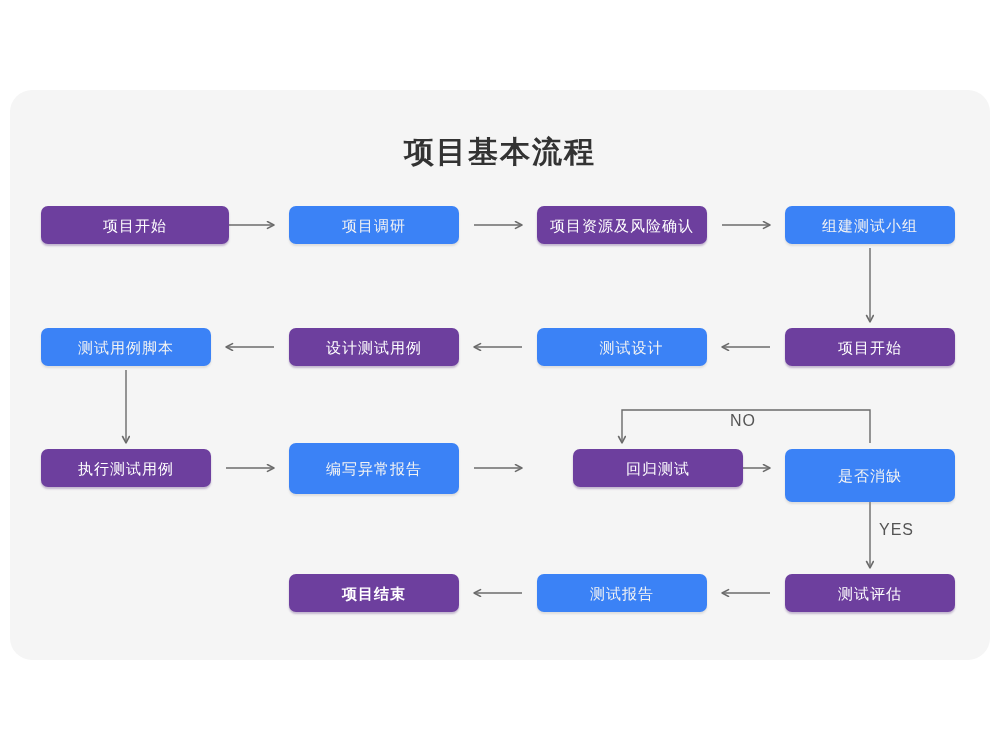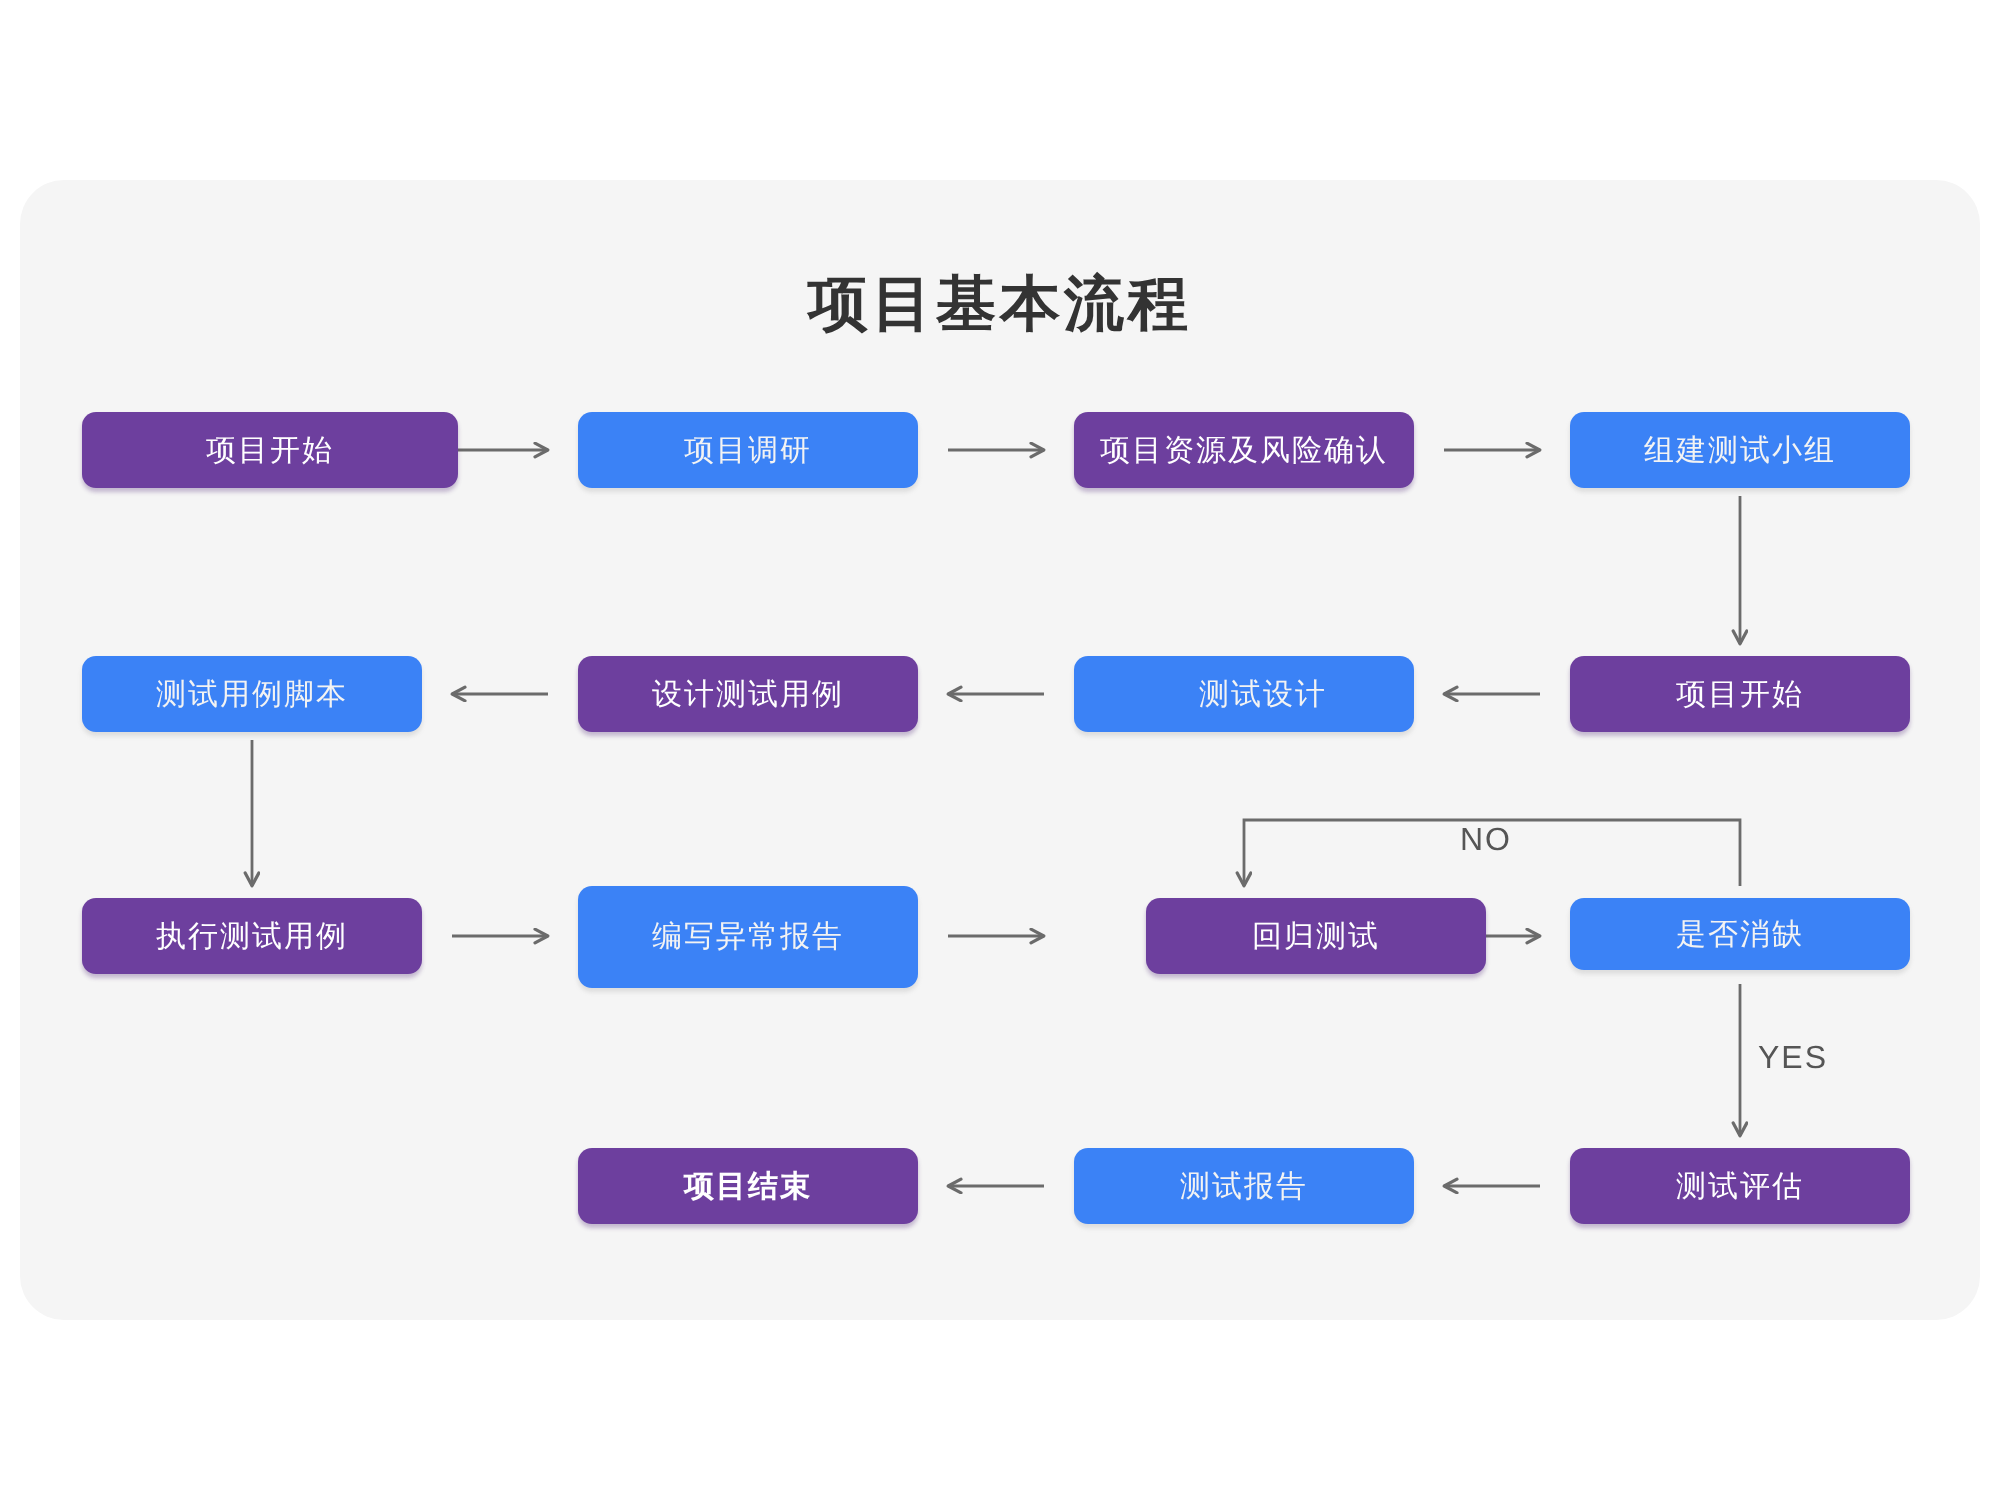--- a/index.html
+++ b/index.html
@@ -169,21 +169,21 @@
       <div class="node gray" style="left: 289px; top: 443px; width: 170px; height: 51px;">
         <span class="lines">
           <span>编写异常报告</span>
         </span>
       </div>
       <div class="node purple" style="left: 537px; top: 449px; width: 170px; height: 38px; margin-left: 36px;">
         <span class="lines">
           <span>回归测试</span>
         </span>
       </div>
-      <div class="node gray" style="left: 785px; top: 449px; width: 170px; height: 36px;">
+      <div class="node gray" style="left: 785px; top: 449px; width: 170px; height: 53px;">
         <span class="lines">
           <span>是否消缺</span>
         </span>
       </div>
       <div class="node purple" style="left: 289px; top: 574px; width: 170px; height: 38px; font-weight: bold;">
         <span class="lines">
           <span>项目结束</span>
         </span>
       </div>
       <div class="node gray" style="left: 537px; top: 574px; width: 170px; height: 38px;">

